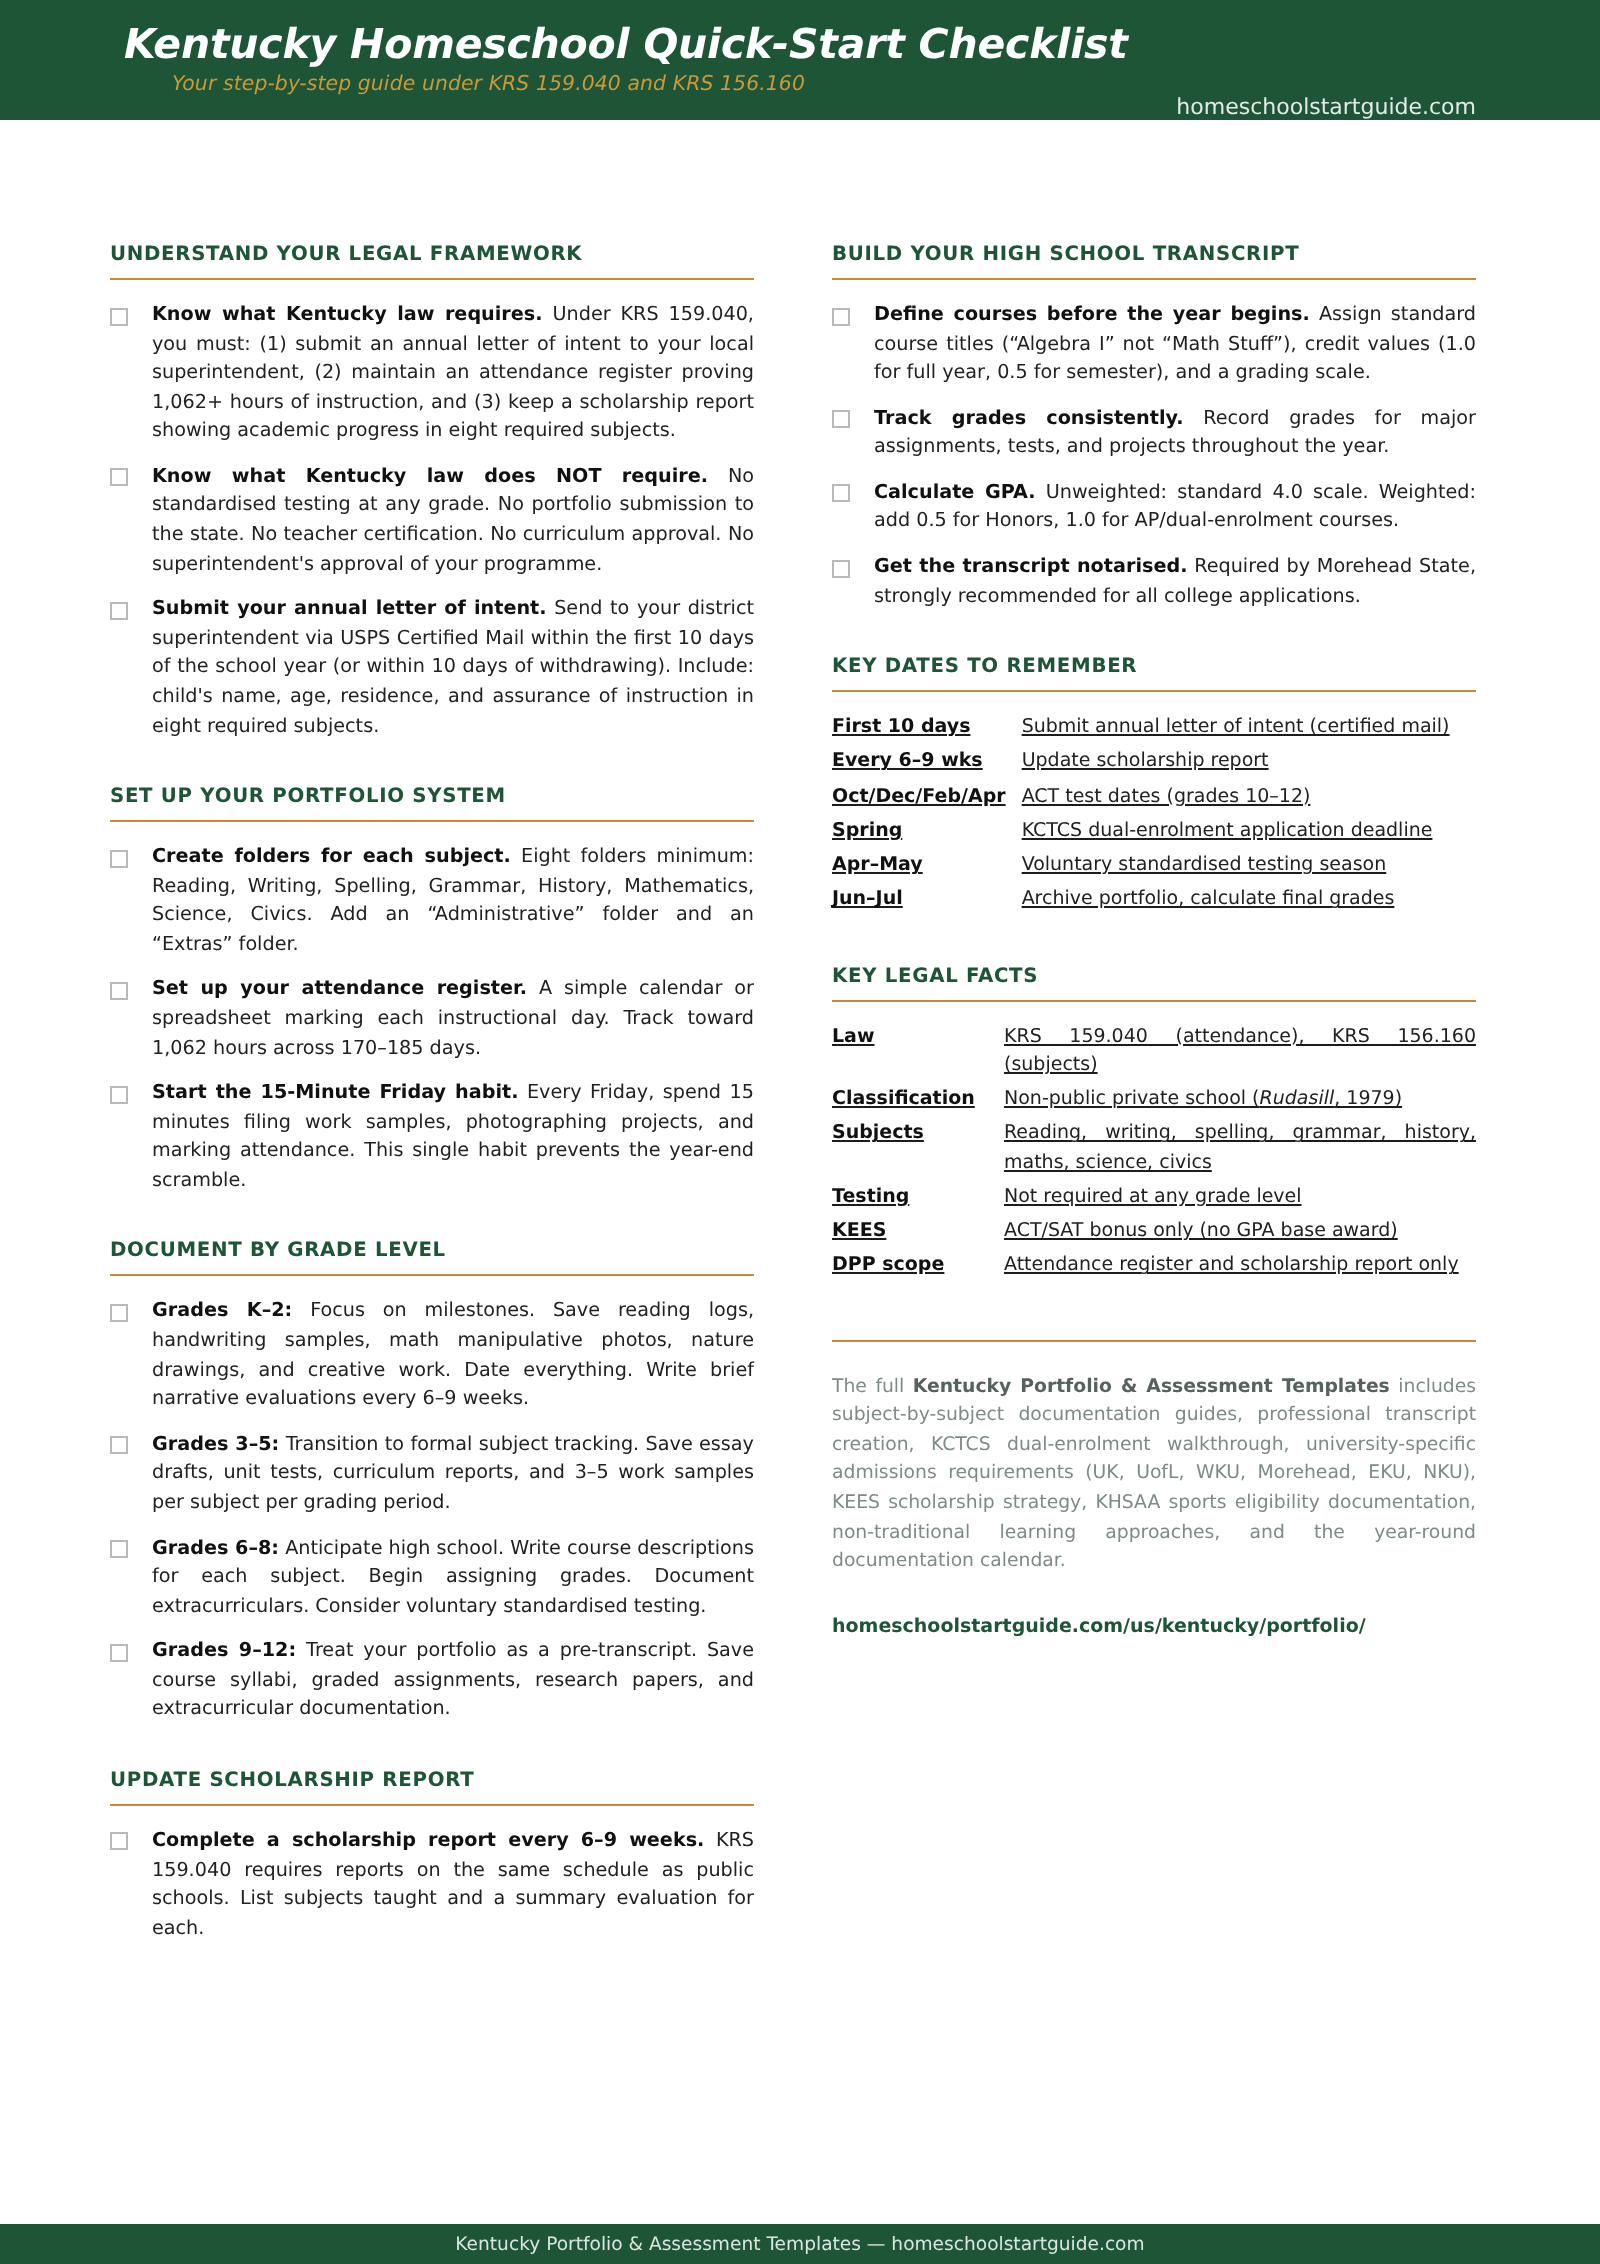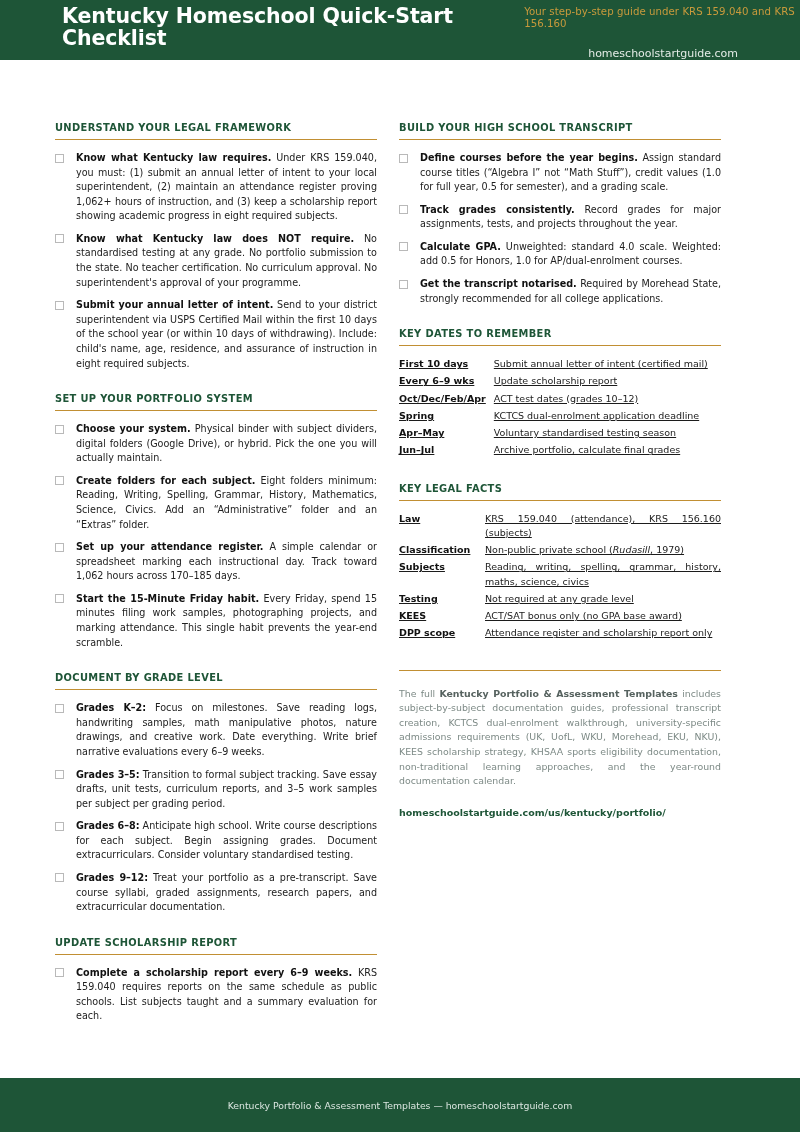--- a/index.html
+++ b/index.html
@@ -25,21 +25,21 @@
   
   .masthead {
     background: #1e5537;
     height: 60px;
     padding: 0 0 0 62px;
     display: flex;
     align-items: center;
     position: relative;
     flex: none;
   }
-  .masthead-left { display: flex; flex-direction: row; justify-content: center; }
+  .masthead-left { display: flex; flex-direction: column; justify-content: center; font-style: italic; }
   .masthead-title {
     color: #ffffff;
     font-size: 20.5px;
     font-weight: bold;
     letter-spacing: -0.1px;
     line-height: 1.05;
     margin-bottom: 4px;
   }
   .masthead-sub {
     color: #c89a3c;
@@ -54,21 +54,21 @@
     bottom: 0;
     color: #e4ece7;
     font-size: 11px;
   }
 
   
   .content {
     flex: 1 1 auto;
     display: flex;
     padding: 62px 55px 0 55px;
-    gap: 22px;
+    gap: 39px;
     border-radius: 12px;
   }
   .col { width: 322px; flex: none; }
 
   .sec-head {
     color: #1e5537;
     font-size: 9.9px;
     font-weight: bold;
     letter-spacing: 0.35px;
     margin: 0 0 6px 0;
@@ -139,21 +139,21 @@
     font-size: 9.5px;
     font-weight: bold;
     color: #1e5537;
     text-decoration: none;
     display: inline-block;
   }
 
   
   .footer {
     background: #1e5537;
-    height: 54px;
+    height: 20px;
     flex: none;
     display: flex;
     align-items: center;
     justify-content: center;
     color: #dbe6e0;
     font-size: 9.3px;
     margin-top: auto;
   }
   em { font-style: italic; }
 </style>
@@ -179,21 +179,20 @@
           <ul class="checklist">
             <li><span class="ckbox"></span><span class="item-lead">Know what Kentucky law requires.</span><span> Under KRS 159.040, you must:  (1) submit an annual letter of intent to your local superintendent, (2) maintain an attendance register proving 1,062+ hours of instruction, and (3) keep a scholarship report showing academic progress in eight required subjects.</span></li>
             <li><span class="ckbox"></span><span class="item-lead">Know what Kentucky law does NOT require.</span><span> No standardised testing at any grade.  No portfolio submission to the state. No teacher certification. No curriculum approval. No superintendent's approval of your programme.</span></li>
             <li><span class="ckbox"></span><span class="item-lead">Submit your annual letter of intent.</span><span> Send to your district superintendent via USPS Certified Mail within the first 10 days of the school year (or within 10 days of withdrawing). Include:  child's name, age, residence, and assurance of instruction in eight required subjects.</span></li>
           </ul>
         </div>
         <div class="sec-block">
           <div class="sec-head">SET UP YOUR PORTFOLIO SYSTEM</div>
           <hr class="sec-rule">
           <ul class="checklist">
-            <li><span class="ckbox"></span><span class="item-lead">Choose your system.</span><span> Physical binder with subject dividers, digital folders (Google Drive), or hybrid.  Pick the one you will actually maintain.</span></li>
             <li><span class="ckbox"></span><span class="item-lead">Create folders for each subject.</span><span>  Eight folders minimum: Reading, Writing, Spelling, Grammar, History, Mathematics, Science, Civics.   Add an “Administrative” folder and an “Extras” folder.</span></li>
             <li><span class="ckbox"></span><span class="item-lead">Set up your attendance register.</span><span>  A simple calendar or spreadsheet marking each instructional day.  Track toward 1,062 hours across 170–185 days.</span></li>
             <li><span class="ckbox"></span><span class="item-lead">Start the 15-Minute Friday habit.</span><span>  Every Friday, spend 15 minutes filing work samples, photographing projects, and marking attendance. This single habit prevents the year-end scramble.</span></li>
           </ul>
         </div>
         <div class="sec-block">
           <div class="sec-head">DOCUMENT BY GRADE LEVEL</div>
           <hr class="sec-rule">
           <ul class="checklist">
             <li><span class="ckbox"></span><span class="item-lead">Grades K–2:</span><span> Focus on milestones.   Save reading logs, handwriting samples, math manipulative photos, nature drawings, and creative work.  Date everything.  Write brief narrative evaluations every 6–9 weeks.</span></li>

